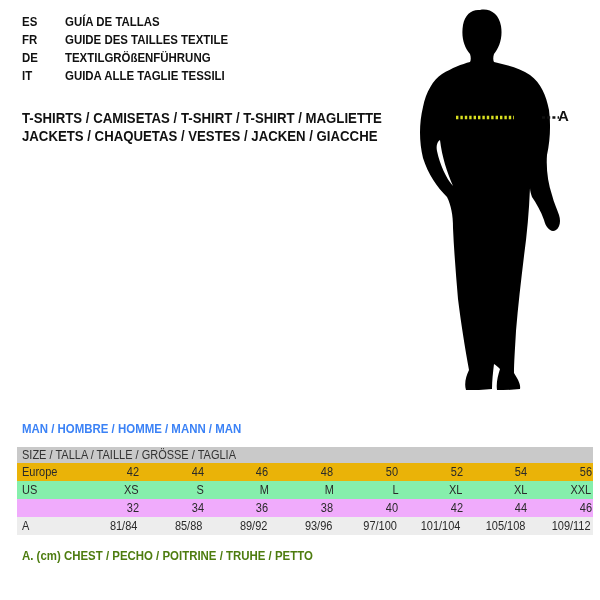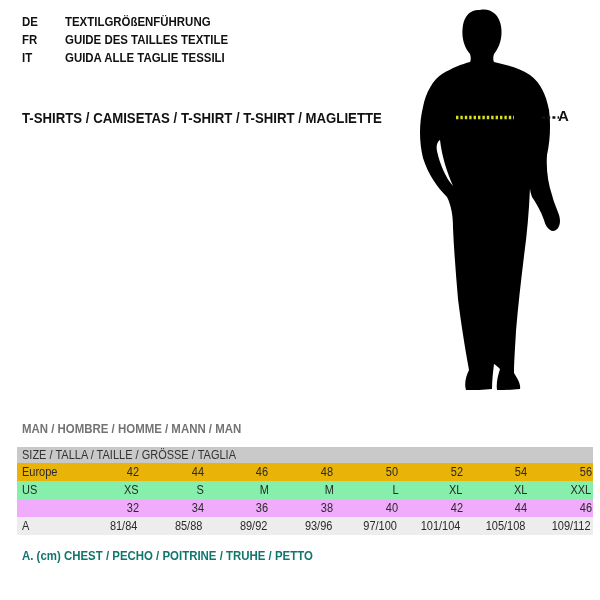--- a/index.html
+++ b/index.html
@@ -16,54 +16,59 @@
 
   
   .cat-block{position:absolute;left:22px;top:109px;font-size:15px;font-weight:bold;color:#111;}
   .cat-line{height:18px;line-height:18px;}
 
   
   .figure-wrap{position:absolute;left:395px;top:0;width:205px;height:400px;}
   .measure-label{position:absolute;left:558px;top:107px;font-size:15px;font-weight:bold;color:#111;}
 
   
-  .section-title{position:absolute;left:22px;top:420px;font-size:13px;font-weight:bold;color:#737373;height:18px;line-height:18px;}
+  .section-title{position:absolute;left:22px;top:420px;font-size:13px;font-weight:bold;color:#3b82f6;height:18px;line-height:18px;}
 
   
   .size-table{position:absolute;left:17px;top:447px;width:576px;font-size:12.5px;color:#2a2a2a;}
   .tbl-header{height:16px;line-height:16px;padding-left:5px;color:#333;}
   .tbl-row{display:flex;height:18px;line-height:18px;align-items:center;}
   .tbl-label{width:58px;padding-left:5px;box-sizing:border-box;}
   .tbl-cell{flex:1 1 0;text-align:right;}
 
   
-  .footnote{position:absolute;left:22px;top:547px;font-size:13px;font-weight:bold;color:#0f766e;height:18px;line-height:18px;}
+  .footnote{position:absolute;left:22px;top:547px;font-size:13px;font-weight:bold;color:#4d7c0f;height:18px;line-height:18px;}
 </style>
 </head>
 <body>
 
 <div id="page">
 
   <div class="lang-block">
     <div class="lang-row">
-      <span class="lang-code cond">DE</span>
-      <span class="cond">TEXTILGRÖßENFÜHRUNG</span>
+      <span class="lang-code cond">ES</span>
+      <span class="cond">GUÍA DE TALLAS</span>
     </div>
     <div class="lang-row">
       <span class="lang-code cond">FR</span>
       <span class="cond">GUIDE DES TAILLES TEXTILE</span>
+    </div>
+    <div class="lang-row">
+      <span class="lang-code cond">DE</span>
+      <span class="cond">TEXTILGRÖßENFÜHRUNG</span>
     </div>
     <div class="lang-row">
       <span class="lang-code cond">IT</span>
       <span class="cond">GUIDA ALLE TAGLIE TESSILI</span>
     </div>
   </div>
 
   <div class="cat-block">
     <div class="cat-line"><span class="cond">T-SHIRTS / CAMISETAS / T-SHIRT / T-SHIRT / MAGLIETTE</span></div>
+    <div class="cat-line"><span class="cond">JACKETS / CHAQUETAS / VESTES / JACKEN / GIACCHE</span></div>
   </div>
 
   <div class="figure-wrap">
     <svg width="205" height="400" viewBox="0 0 205 400">
       <path fill="#000000" d="
         M 85 10
         C 95 8 104 14 106 26
         C 108 38 104 48 99 54
         C 98 57 98 60 99 62
         C 112 65 125 68 135 75

